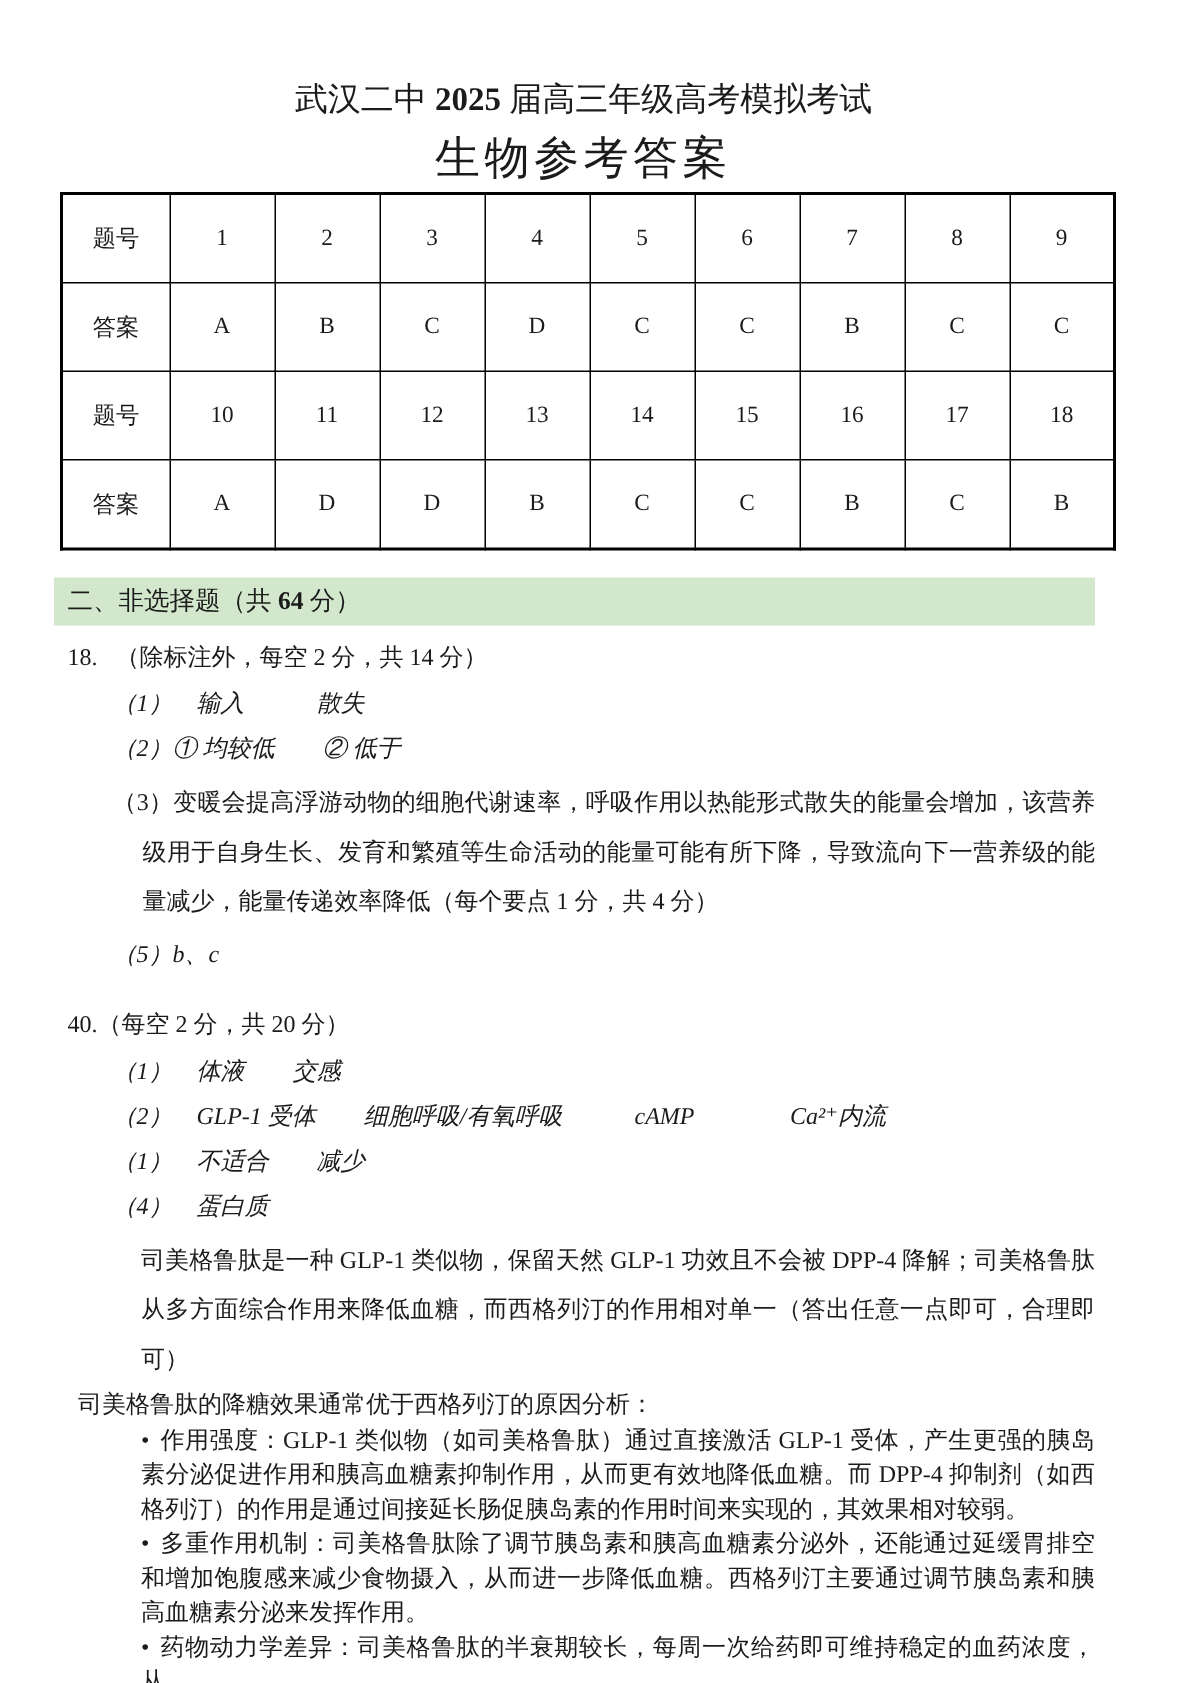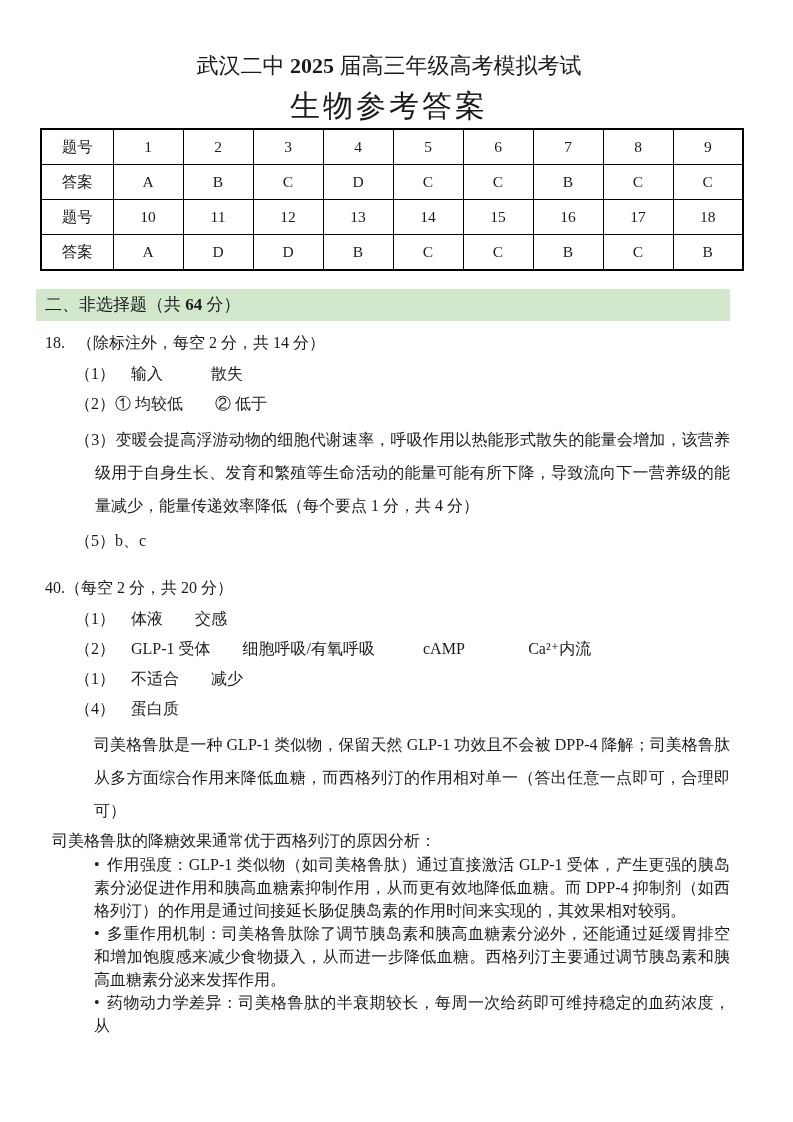--- a/index.html
+++ b/index.html
@@ -29,29 +29,29 @@
     border-collapse:collapse;
     table-layout:fixed;
     border:2px solid #000;
   }
   .answer-table td {
     border:1px solid #000;
     height:34px;
     text-align:center;
     vertical-align:middle;
     font-size:15.5px;
-    padding:0;
+    padding:12px;
   }
   .sec2-bar { margin-top:18px;font-family:Liberation Serif, serif; }
 
   .q-block { font-size:16px; }
   .q19 { margin-top:10px; }
   .q-head { margin-left:45px; line-height:24px; }
   .q-note-gap { margin-left:12px; }
-  .q-item { margin:8px 48px 0 75px; line-height:22px; }
+  .q-item { margin:8px 48px 0 75px; line-height:22px;font-style:italic; }
   .q-item-wrap {
     margin:8px 48px 0 95px;
     text-indent:-20px;
     line-height:33px;
     text-align:justify;
   }
   .q20 { margin-top:24px; }
   .ans-para {
     margin:8px 48px 0 94px;
     line-height:33px;

